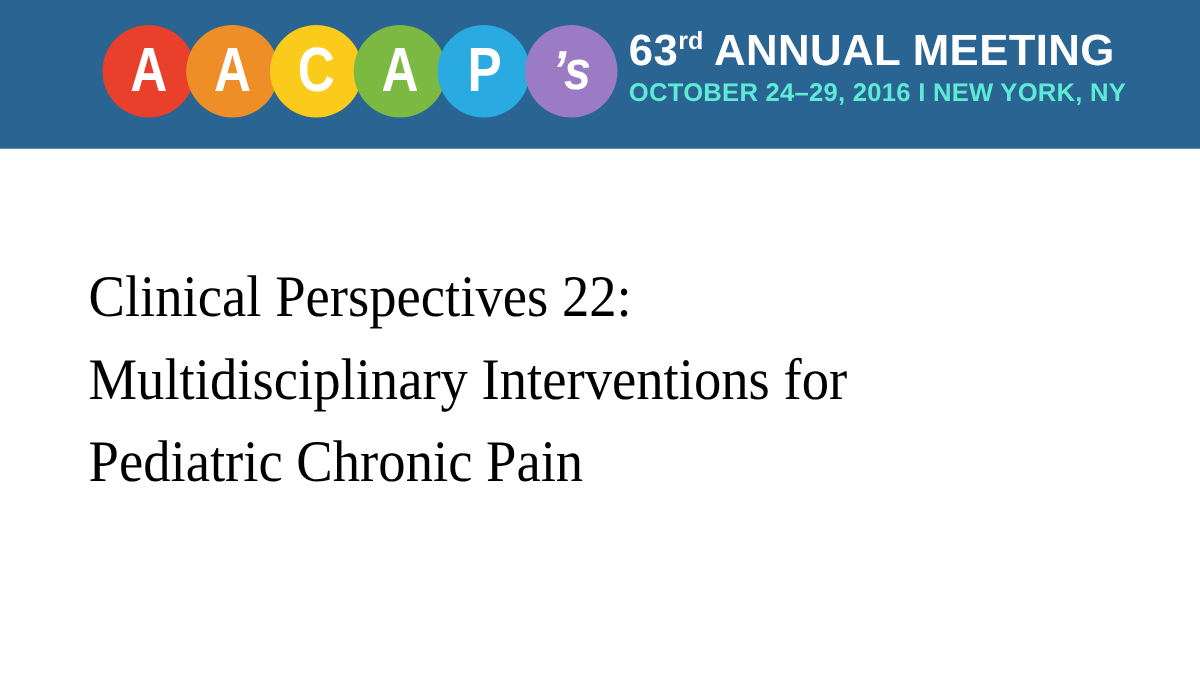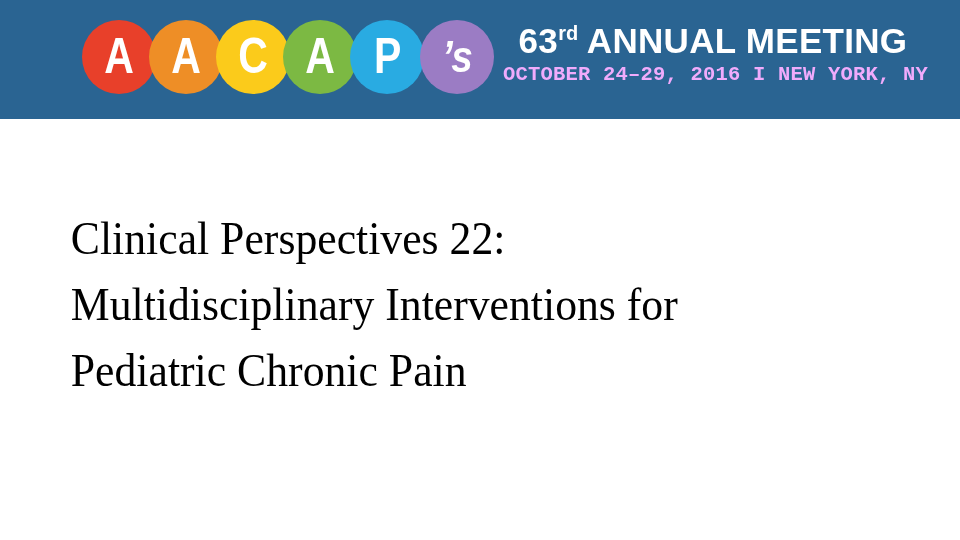--- a/index.html
+++ b/index.html
@@ -65,40 +65,39 @@
     transform: scaleX(0.88);
     margin-top: 0;
   }
 
   
   #banner-text {
     position: absolute;
     left: 503px;
     top: 22px;
     width: 420px;
-    text-align: center;
   }
   #meeting-title-line {
     color: #ffffff;
     font-family: "Liberation Sans", sans-serif;
     font-weight: bold;
     font-size: 35px;
     line-height: 38px;
     letter-spacing: 0.3px;
     white-space: nowrap;
   }
   #meeting-title-line .ord {
     font-size: 20px;
     vertical-align: super;
     line-height: 0;
     letter-spacing: 0;
   }
   #meeting-date-line {
-    color: #f0abfc;
-    font-family: Liberation Mono, monospace;
+    color: #5eead4;
+    font-family: Liberation Sans, sans-serif;
     font-weight: bold;
     font-size: 20.5px;
     line-height: 24px;
     letter-spacing: 0.2px;
     white-space: nowrap;
     margin-top: 3px;
   }
 
   
   #slide-title {

